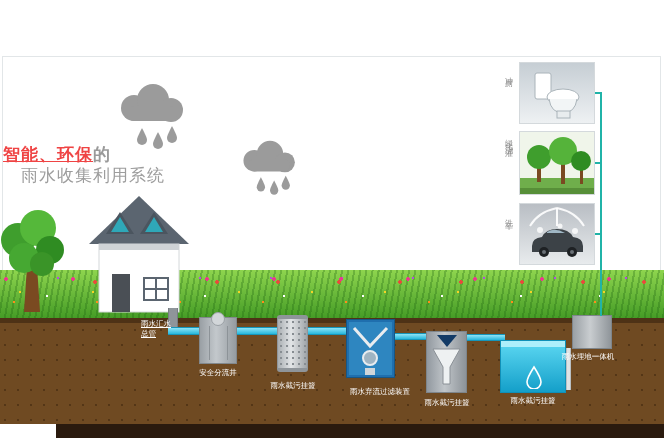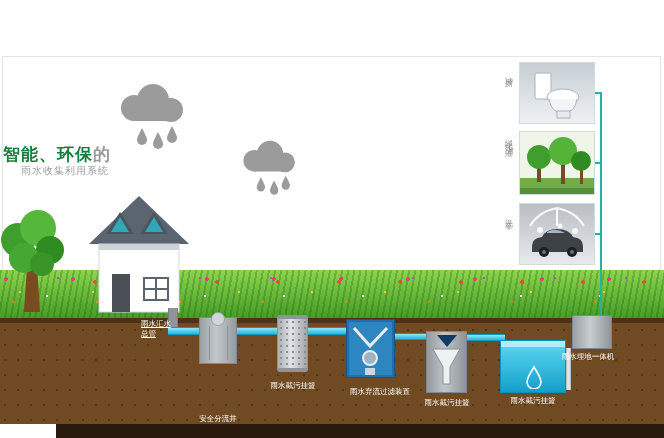--- a/index.html
+++ b/index.html
@@ -29,23 +29,23 @@
     background-color:#6f4a22;
     background-image: radial-gradient(circle 1.5px at 5px 7px, rgba(50,28,8,.45) 88%, rgba(0,0,0,0) 90%);
     background-size: 13px 15px;
     border-top:5px solid #4e3216;
   }
   .strip { left:56px; top:424px; width:608px; height:14px; background:#2a1a0e; }
 
   
   .title-block { left:3px; top:144px; line-height:1.25; }
   .t1 { font-size:17px; font-weight:bold; letter-spacing:1px; }
-  .t1 .hl { color:#15803d; }
+  .t1 .hl { color:#ef4444;text-decoration:underline; }
   .t1 .sfx { color:#9a9a9a; }
-  .t2 { font-size:10px; color:#9d9d9d; margin-left:18px; letter-spacing:1px; }
+  .t2 { font-size:17px; color:#9d9d9d; margin-left:18px; letter-spacing:1px; }
 
   
   .lbl { position:absolute; color:#fff; font-size:7.5px; line-height:1.35; text-align:center; }
   .lbl.left { text-align:left; }
 
   
   .pipe-c { background:linear-gradient(#8fe4f6,#27b7dc); border-top:1px solid #1796ba; border-bottom:1px solid #1796ba; }
   .pipe-v-gray { background:#8f959a; border-left:1px solid #777d82; border-right:1px solid #777d82; }
 
   
@@ -169,21 +169,21 @@
   <div class="abs pool">
     <svg class="abs" style="left:24px; top:24px;" width="18" height="24" viewBox="0 0 18 24">
       <path d="M9,2 C9,2 2,13 2,17 a7,7 0 0 0 14,0 C16,13 9,2 9,2 Z" fill="none" stroke="#ffffff" stroke-width="1.6"></path>
     </svg>
   </div>
 
   <div class="abs machine"></div>
   <div class="abs machine-pipe"></div>
 
   <div class="lbl left" style="left:141px; top:319px; width:32px;text-decoration:underline;">雨水汇水总管</div>
-  <div class="lbl" style="left:186px; top:368px; width:64px;margin-top:46px;">安全分流井</div>
+  <div class="lbl" style="left:186px; top:368px; width:64px;">安全分流井</div>
   <div class="lbl" style="left:258px; top:381px; width:70px;">雨水截污挂篮</div>
   <div class="lbl" style="left:330px; top:387px; width:80px;text-align:right;">雨水弃流过滤装置</div>
   <div class="lbl" style="left:417px; top:398px; width:60px;">雨水截污挂篮</div>
   <div class="lbl" style="left:504px; top:396px; width:58px;">雨水截污挂篮</div>
   <div class="lbl" style="left:556px; top:352px; width:64px;">雨水埋地一体机</div>
 
   <div class="abs vlabel" style="left:504px; top:70px;">冲厕</div>
   <div class="abs card" style="left:519px; top:62px; width:76px; height:62px;">
     <svg width="74" height="60" viewBox="0 0 74 60">
       <defs>

